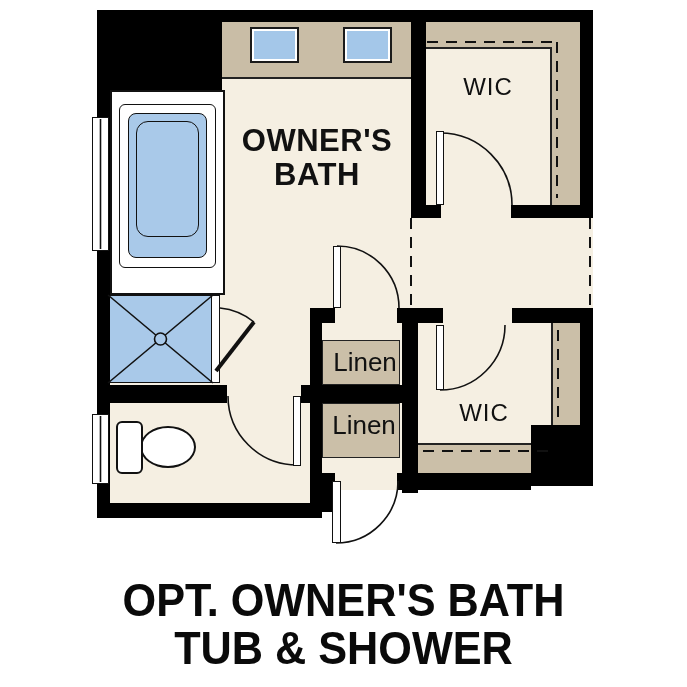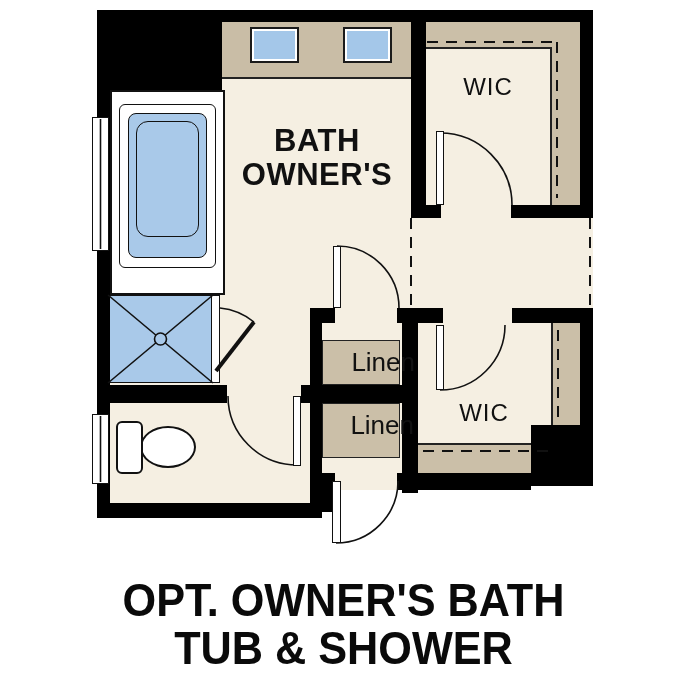--- a/index.html
+++ b/index.html
@@ -8,21 +8,21 @@
   .wall{position:absolute;background:#000000;}
   .floor{position:absolute;background:#f5efe2;}
   .tan{position:absolute;background:#cbbfa8;}
   .wic-interior{position:absolute;background:#f5efe2;}
   .leaf{position:absolute;background:#ffffff;border:1.5px solid #111;box-sizing:border-box;}
   .fix{position:absolute;box-sizing:border-box;}
   svg.overlay{position:absolute;left:0;top:0;pointer-events:none;}
   .room-label{position:absolute;color:#111;text-align:center;}
   #owners-bath-label{font-size:31px;font-weight:700;line-height:34px;letter-spacing:0.5px;}
   .wic-label{font-size:24px;font-weight:400;letter-spacing:1px;}
-  .linen-label{font-size:26px;font-weight:400;text-align:right;}
+  .linen-label{font-size:26px;font-weight:400;}
   #caption{position:absolute;left:0;top:576px;width:687px;text-align:center;color:#0a0a0a;
            font-size:47px;font-weight:700;line-height:48px;transform:scaleX(0.92);}
 </style>
 </head>
 <body>
 
 <div id="canvas">
 
   <div class="floor" style="left:97px;top:10px;width:238px;height:493px"></div>
   <div class="floor" style="left:335px;top:10px;width:91px;height:480px"></div>
@@ -100,22 +100,22 @@
     </g>
   </svg>
 
   <div class="leaf" style="left:436px;top:131px;width:8px;height:74px"></div>
   <div class="leaf" style="left:333px;top:246px;width:8px;height:62px"></div>
   <div class="leaf" style="left:436px;top:325px;width:8px;height:65px"></div>
   <div class="leaf" style="left:293px;top:396px;width:8px;height:70px"></div>
   <div class="leaf" style="left:332px;top:481px;width:9px;height:62px"></div>
 
   <div class="room-label" id="owners-bath-label" style="left:227px;top:124px;width:180px">
+    <div>OWNER'S</div>
     <div>BATH</div>
-    <div>OWNER'S</div>
   </div>
   <div class="room-label wic-label" style="left:438px;top:73px;width:100px">WIC</div>
   <div class="room-label wic-label" style="left:434px;top:399px;width:100px">WIC</div>
   <div class="room-label linen-label" style="left:315px;top:347px;width:100px">Linen</div>
   <div class="room-label linen-label" style="left:314px;top:410px;width:100px">Linen</div>
 
   <div id="caption">
     <div>OPT. OWNER'S BATH</div>
     <div>TUB &amp; SHOWER</div>
   </div>

